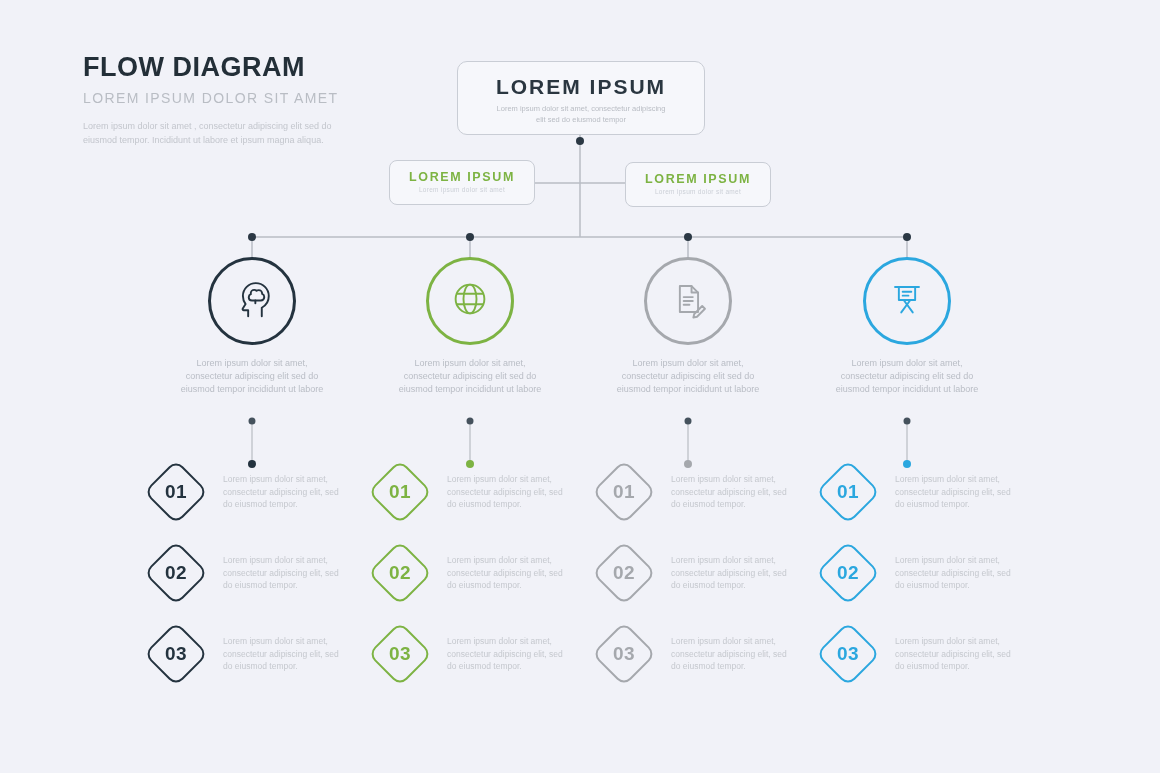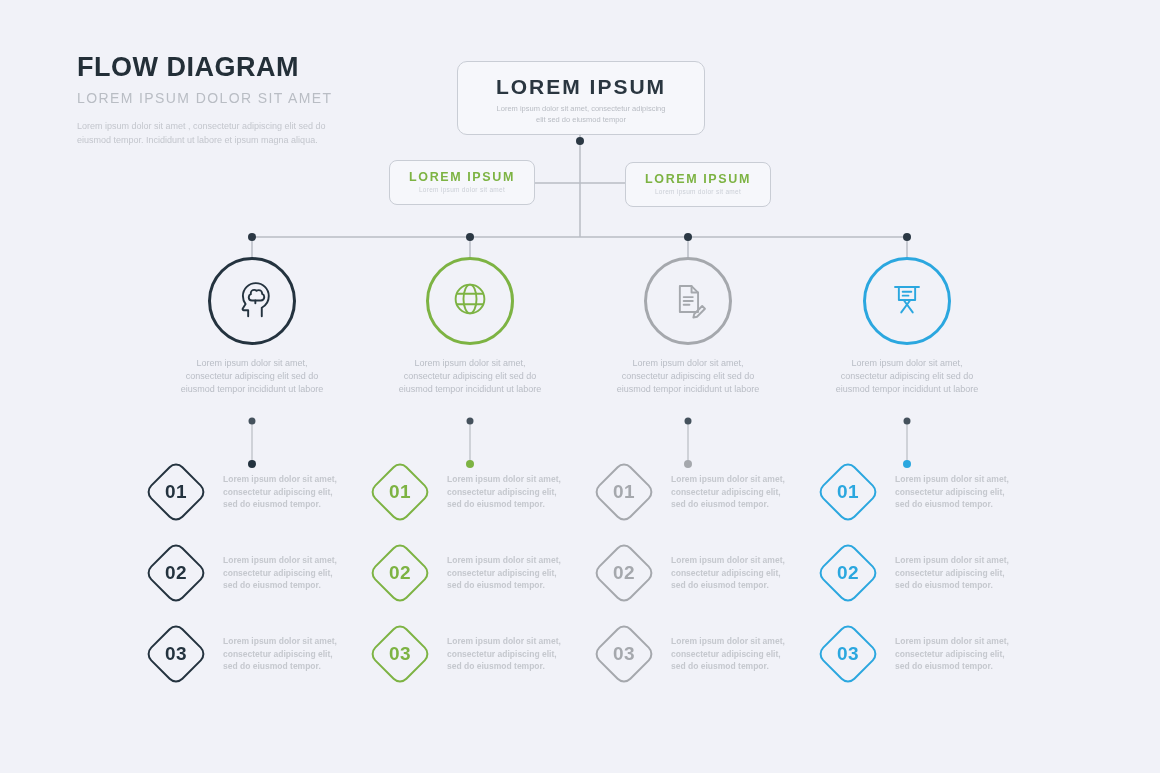--- a/index.html
+++ b/index.html
@@ -9,21 +9,21 @@
     background:#f1f2f8;overflow:hidden;
     font-family:"Liberation Sans","DejaVu Sans",sans-serif;
   }
   svg.overlay{position:absolute;left:0;top:0;pointer-events:none;}
   .cline{stroke:#b9bdc5;stroke-width:1.5;fill:none;}
   .dropline{stroke:#c3c7cd;stroke-width:1.5;fill:none;}
   .jdot{fill:#2b3844;}
   .topdot{fill:#45525d;}
 
   
-  .intro{position:absolute;left:77px;top:52px;width:260px;}
+  .intro{position:absolute;left:83px;top:52px;width:260px;}
   .intro h1{margin:0;font-size:27px;font-weight:700;letter-spacing:.5px;color:#232f38;}
   .intro h2{margin:7px 0 0 0;font-size:14px;font-weight:400;letter-spacing:1.4px;color:#b9bdc4;}
   .intro p{margin:14px 0 0 0;width:250px;font-size:9px;line-height:1.55;color:#c3c6cd;}
 
   
   .root-box{
     position:absolute;left:457px;top:61px;width:248px;height:74px;
     border:1.5px solid #c9cdd5;border-radius:10px;background:#f6f7fb;box-sizing:border-box;
     text-align:center;
   }
@@ -57,21 +57,21 @@
   .item{display:flex;align-items:center;height:62px;margin-bottom:19px;}
   .dwrap{position:relative;width:62px;height:62px;flex:0 0 62px;}
   .dshape{
     position:absolute;left:8px;top:8px;width:46px;height:46px;
     border:2.5px solid currentColor;border-radius:10px;transform:rotate(45deg);box-sizing:border-box;
   }
   .dnum{
     position:absolute;inset:0;display:flex;align-items:center;justify-content:center;
     font-size:19px;font-weight:700;letter-spacing:.5px;color:currentColor;
   }
-  .item-text{margin:0 0 0 16px;width:122px;font-size:8.5px;line-height:1.5;color:#c5c8ce;font-weight:bold;}
+  .item-text{margin:0 0 0 16px;width:122px;font-size:8.5px;line-height:1.5;color:#c5c8ce;}
 </style>
 </head>
 <body>
 
 <div class="canvas">
 
   <svg class="overlay" width="1160" height="773" viewBox="0 0 1160 773">
     <g>
       <path class="cline" d="M580 135V237"></path>
       <path class="cline" d="M535 183H625"></path>

